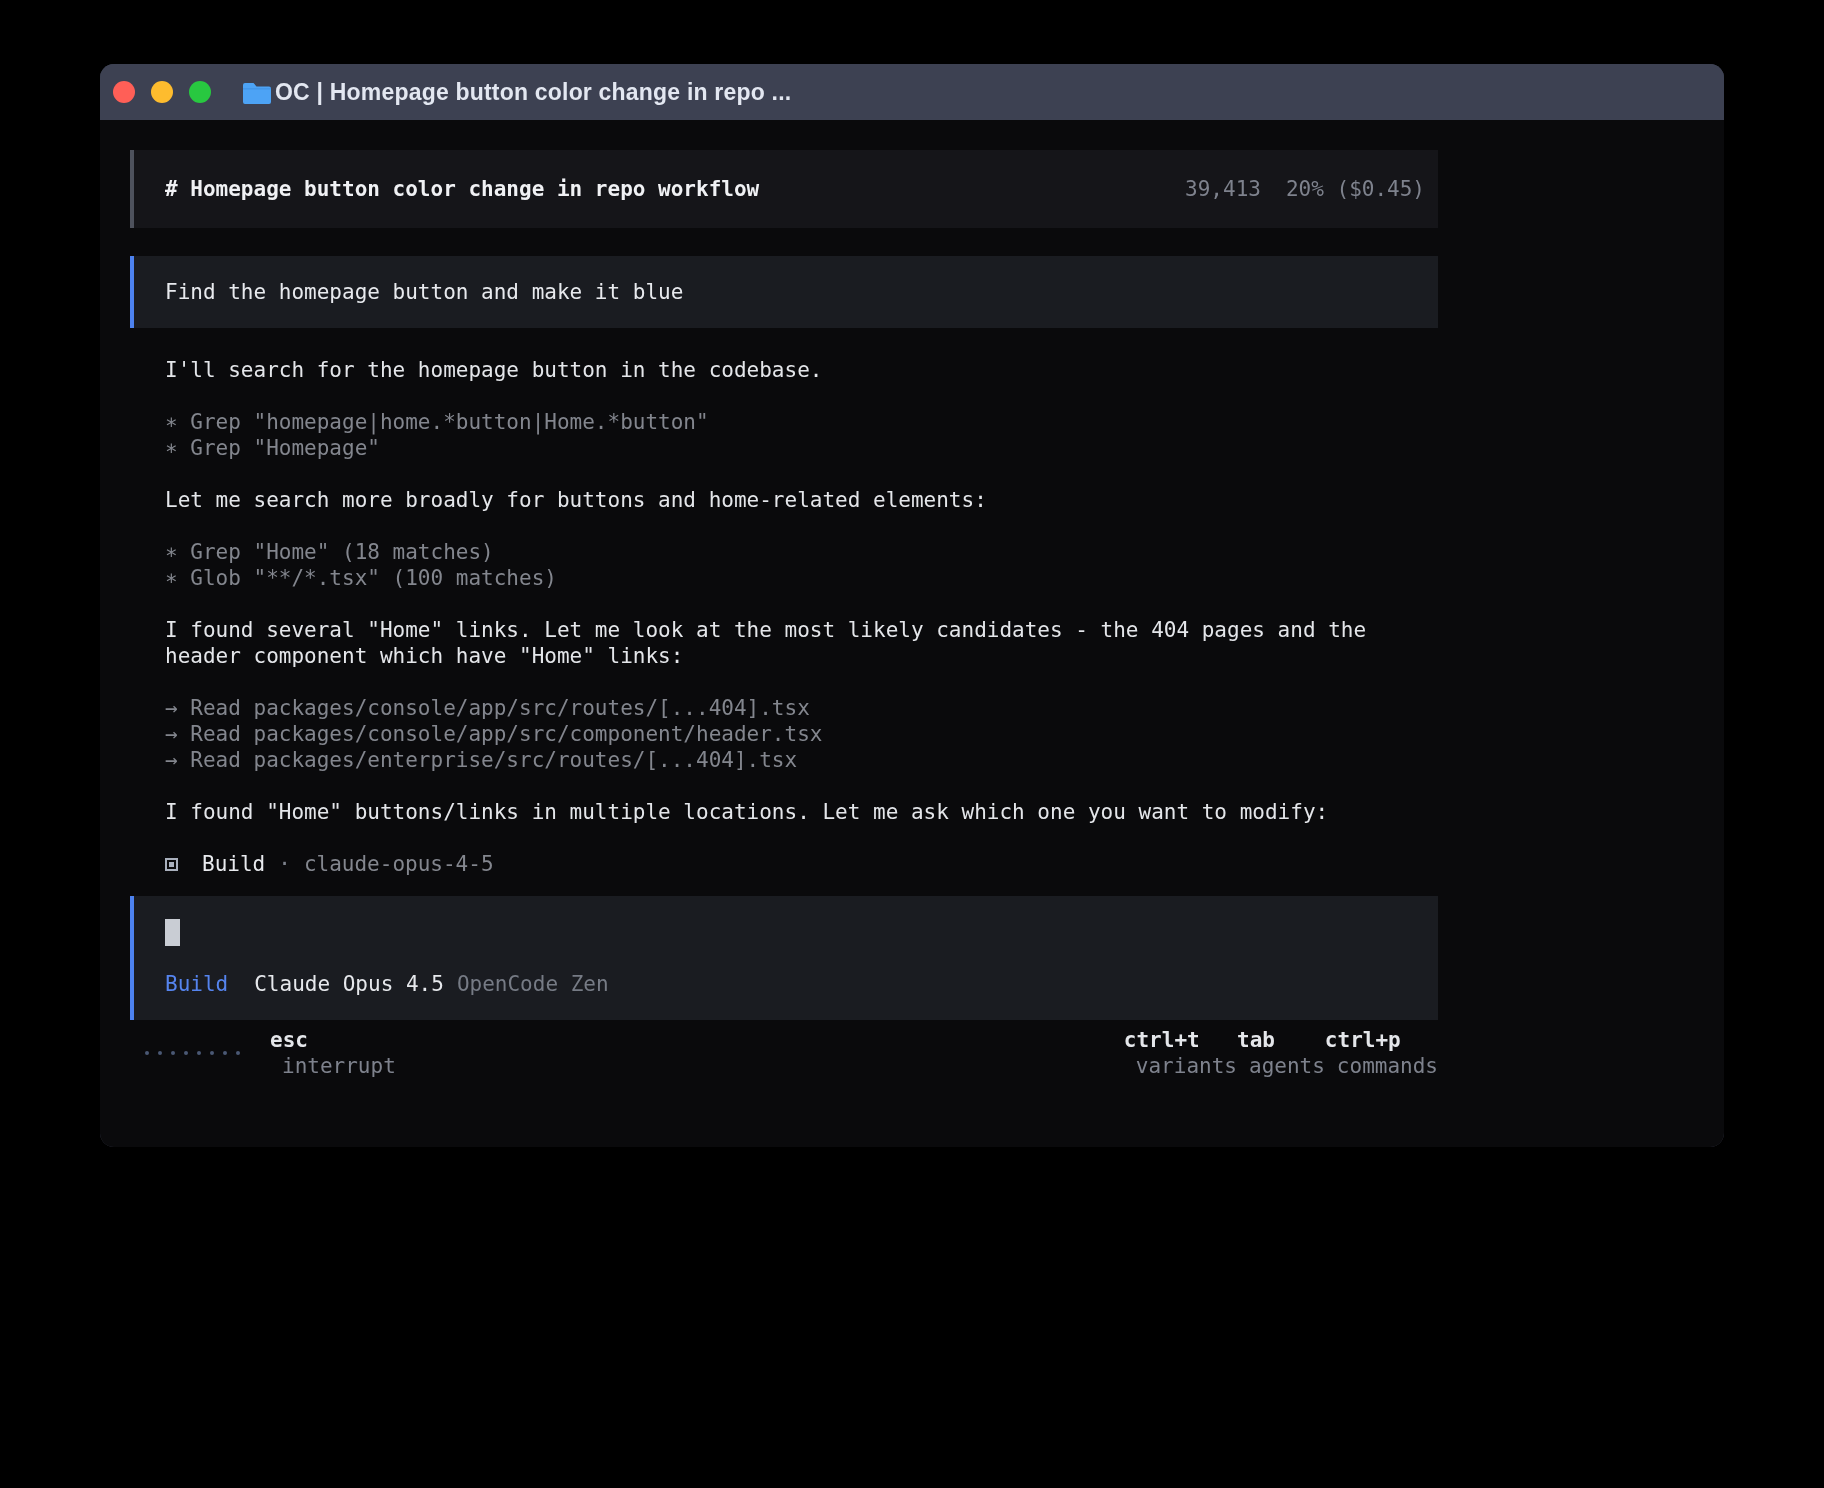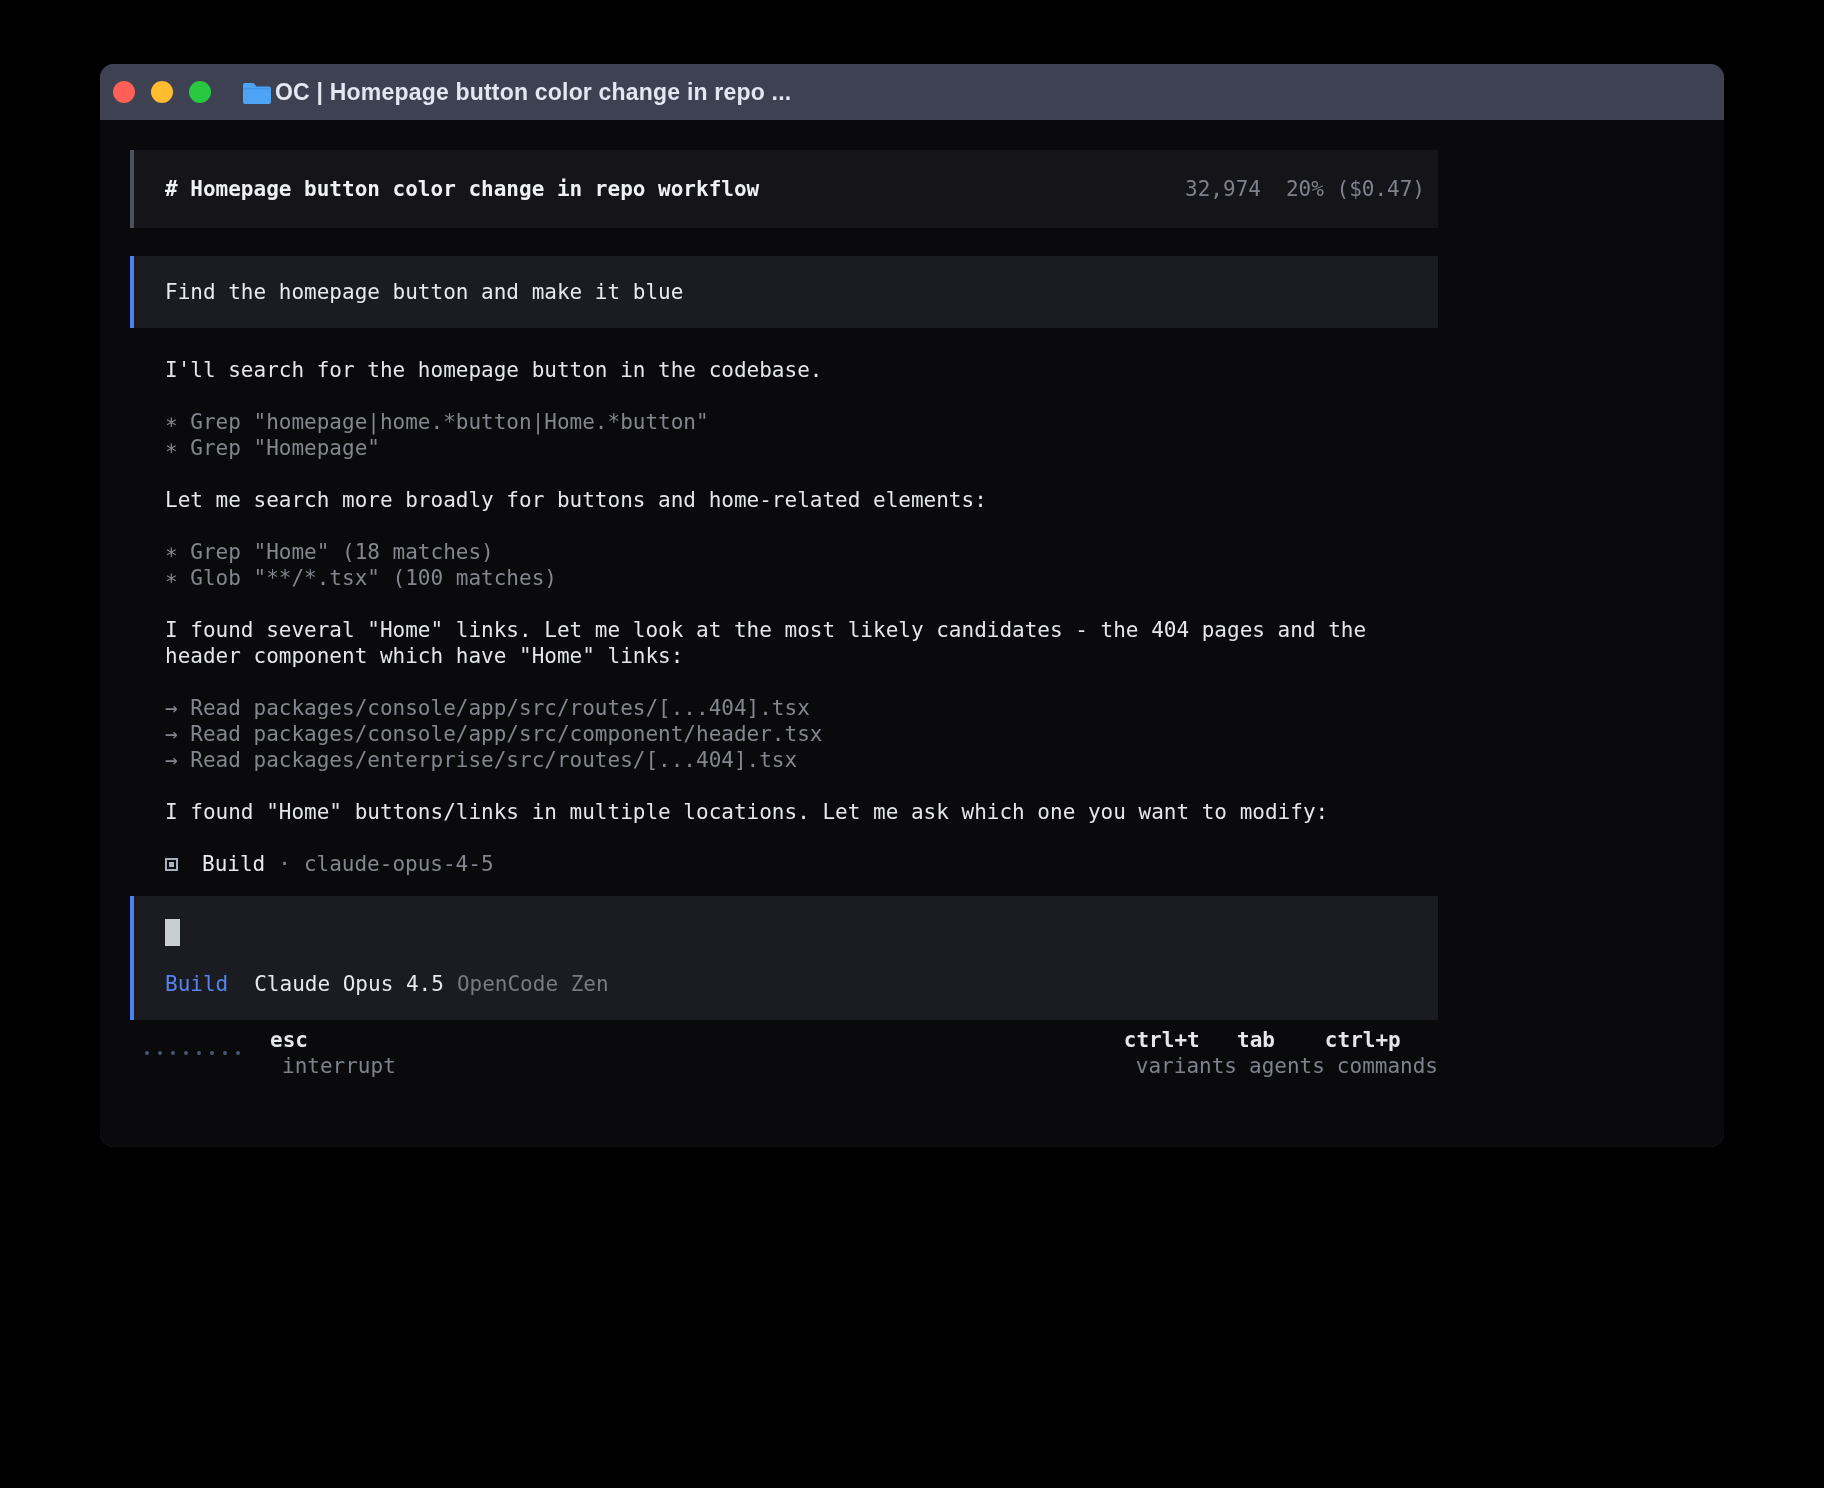--- a/index.html
+++ b/index.html
@@ -102,22 +102,22 @@
       <span class="win-title">OC | Homepage button color change in repo ...</span>
     </div>
   </div>
 
   <div class="terminal">
     <div class="content">
 
       <div class="session-header">
         <span class="session-title"># Homepage button color change in repo workflow</span>
         <span class="session-stats">
-          <span>32,974</span>
-          <span>20% ($0.47)</span>
+          <span>39,413</span>
+          <span>20% ($0.45)</span>
         </span>
       </div>
 
       <div class="user-msg">
         <span>Find the homepage button and make it blue</span>
       </div>
 
       <div class="chat">
         <div class="block msg-text">I'll search for the homepage button in the codebase.</div>
 

